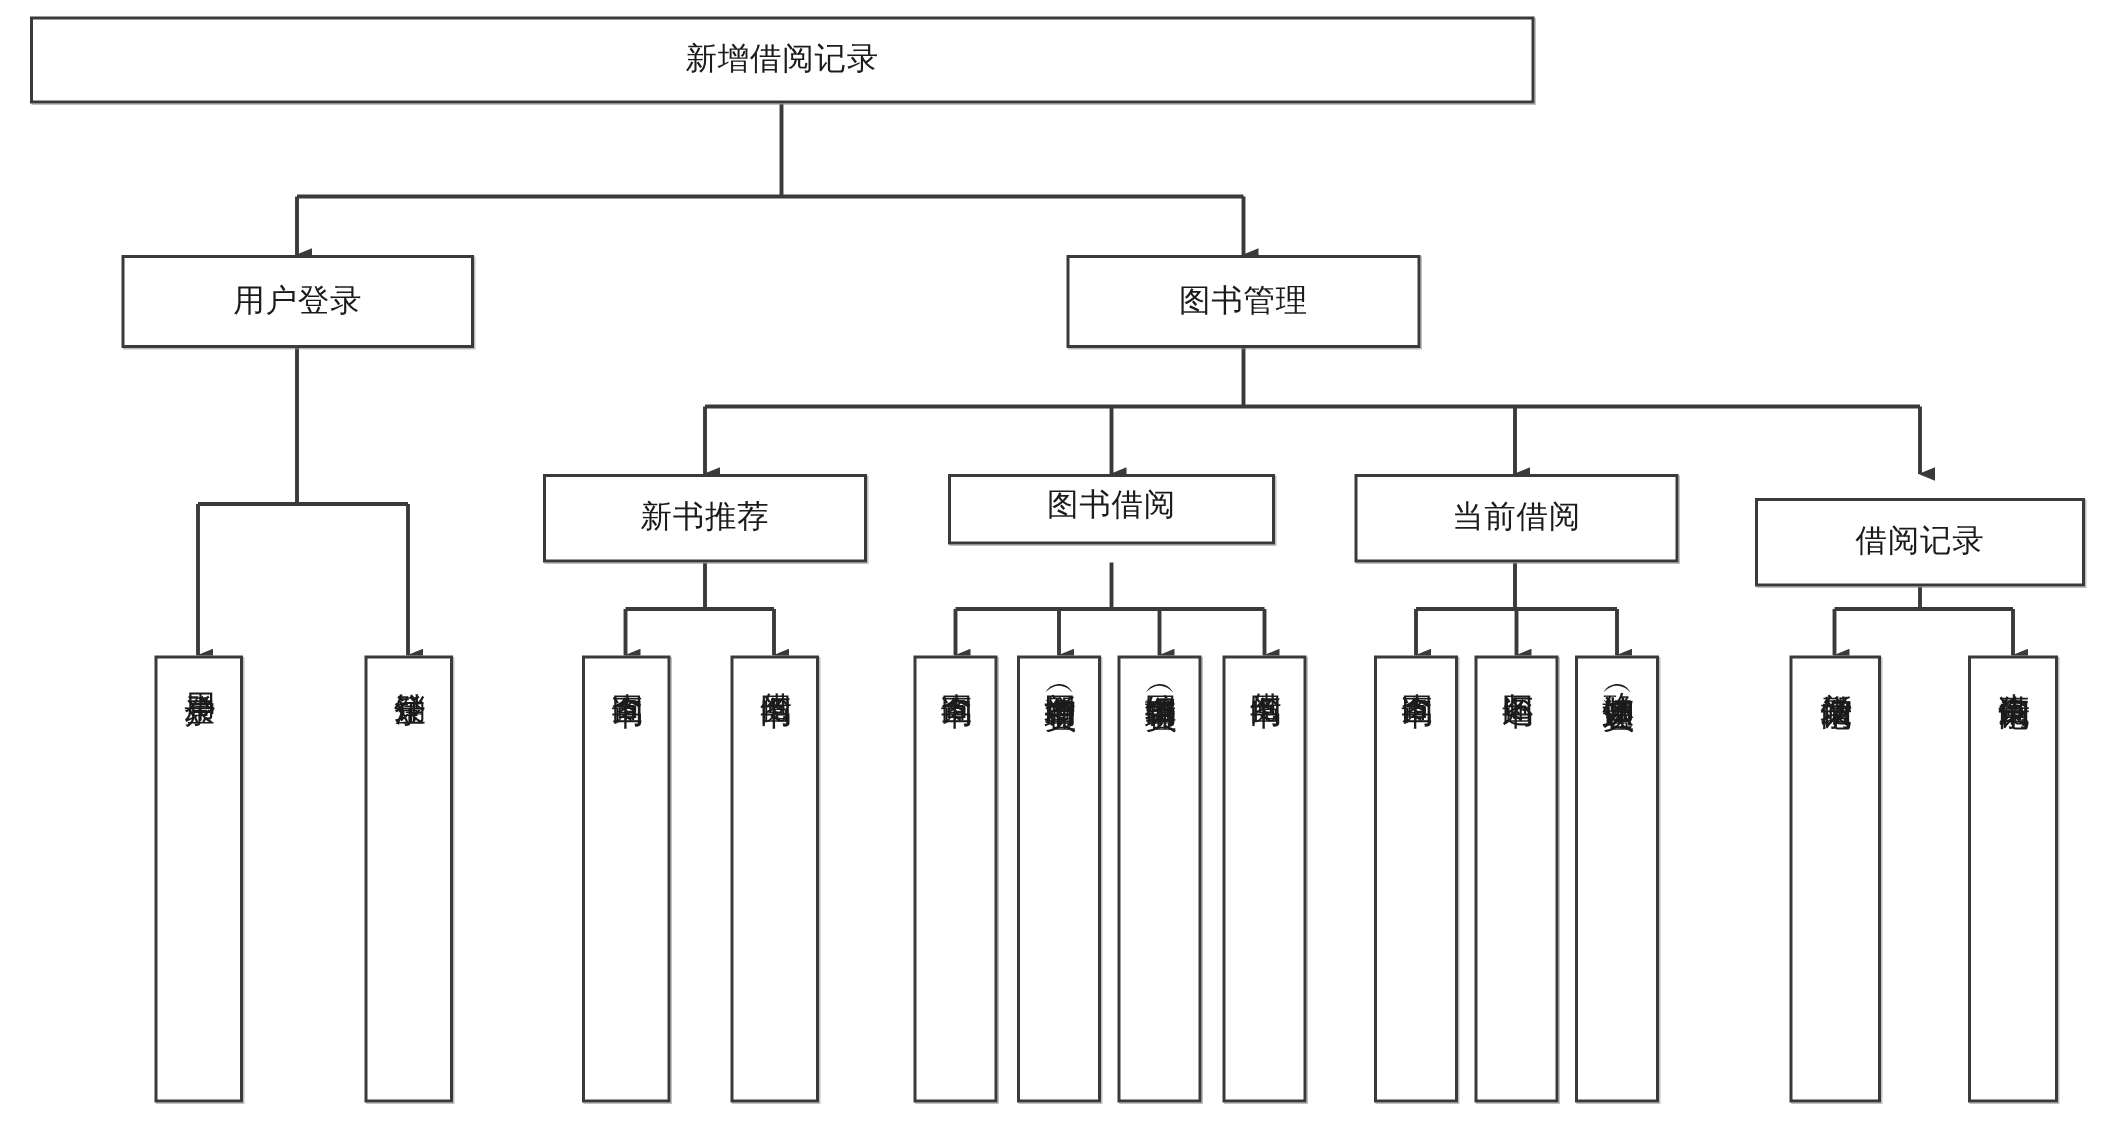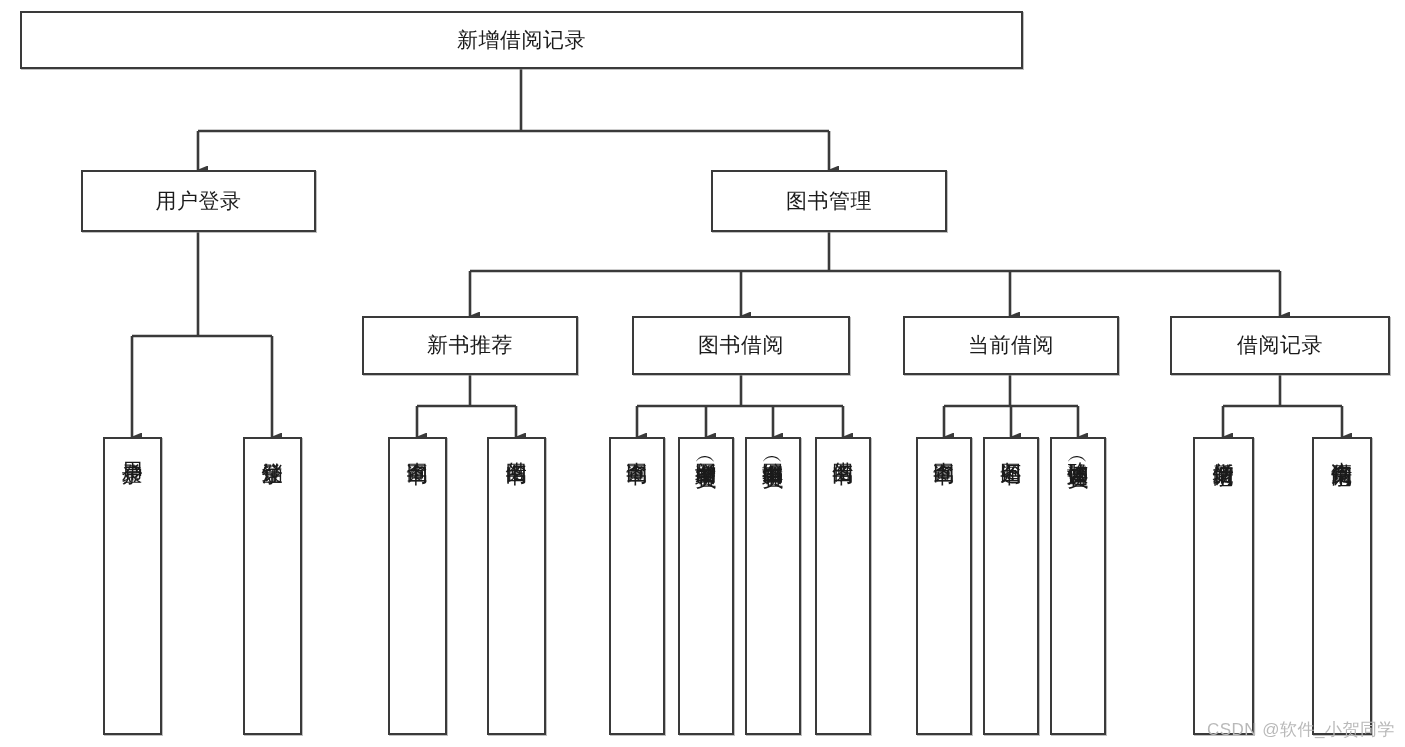--- a/index.html
+++ b/index.html
@@ -130,27 +130,27 @@
         <span class="node-label">用户登录</span>
       </div>
       <div class="node horizontal" style="left: 711px; top: 170px; width: 236px; height: 62px; justify-content: center;">
         <span class="node-label">图书管理</span>
       </div>
     </div>
   <div id="level3-nodes">
       <div class="node horizontal" style="left: 362px; top: 316px; width: 216px; height: 59px; justify-content: center;">
         <span class="node-label">新书推荐</span>
       </div>
-      <div class="node horizontal" style="left: 632px; top: 316px; width: 218px; height: 59px;">
+      <div class="node horizontal" style="left: 632px; top: 316px; width: 218px; height: 47px; font-family: Liberation Mono, monospace;">
         <span class="node-label">图书借阅</span>
       </div>
       <div class="node horizontal" style="left: 903px; top: 316px; width: 216px; height: 59px;">
         <span class="node-label">当前借阅</span>
       </div>
-      <div class="node horizontal" style="left: 1170px; top: 316px; width: 220px; height: 59px;">
+      <div class="node horizontal" style="left: 1170px; top: 332px; width: 220px; height: 59px;">
         <span class="node-label">借阅记录</span>
       </div>
     </div>
   <div id="leaf-nodes">
       <div class="node vertical" style="left: 103px; top: 437px; width: 59px; height: 298px;">
         <span class="node-label">用户登录</span>
       </div>
       <div class="node vertical" style="left: 243px; top: 437px; width: 59px; height: 298px;">
         <span class="node-label">注销登录</span>
       </div>
@@ -182,14 +182,13 @@
         <span class="node-label">确认归还（管理员）</span>
       </div>
       <div class="node vertical" style="left: 1193px; top: 437px; width: 61px; height: 298px;">
         <span class="node-label">新增借阅记录</span>
       </div>
       <div class="node vertical" style="left: 1312px; top: 437px; width: 60px; height: 298px;">
         <span class="node-label">查询借阅记录</span>
       </div>
     </div>
 
-  <div id="watermark">CSDN @软件_小贺同学</div>
 </div>
 
 </body></html>

